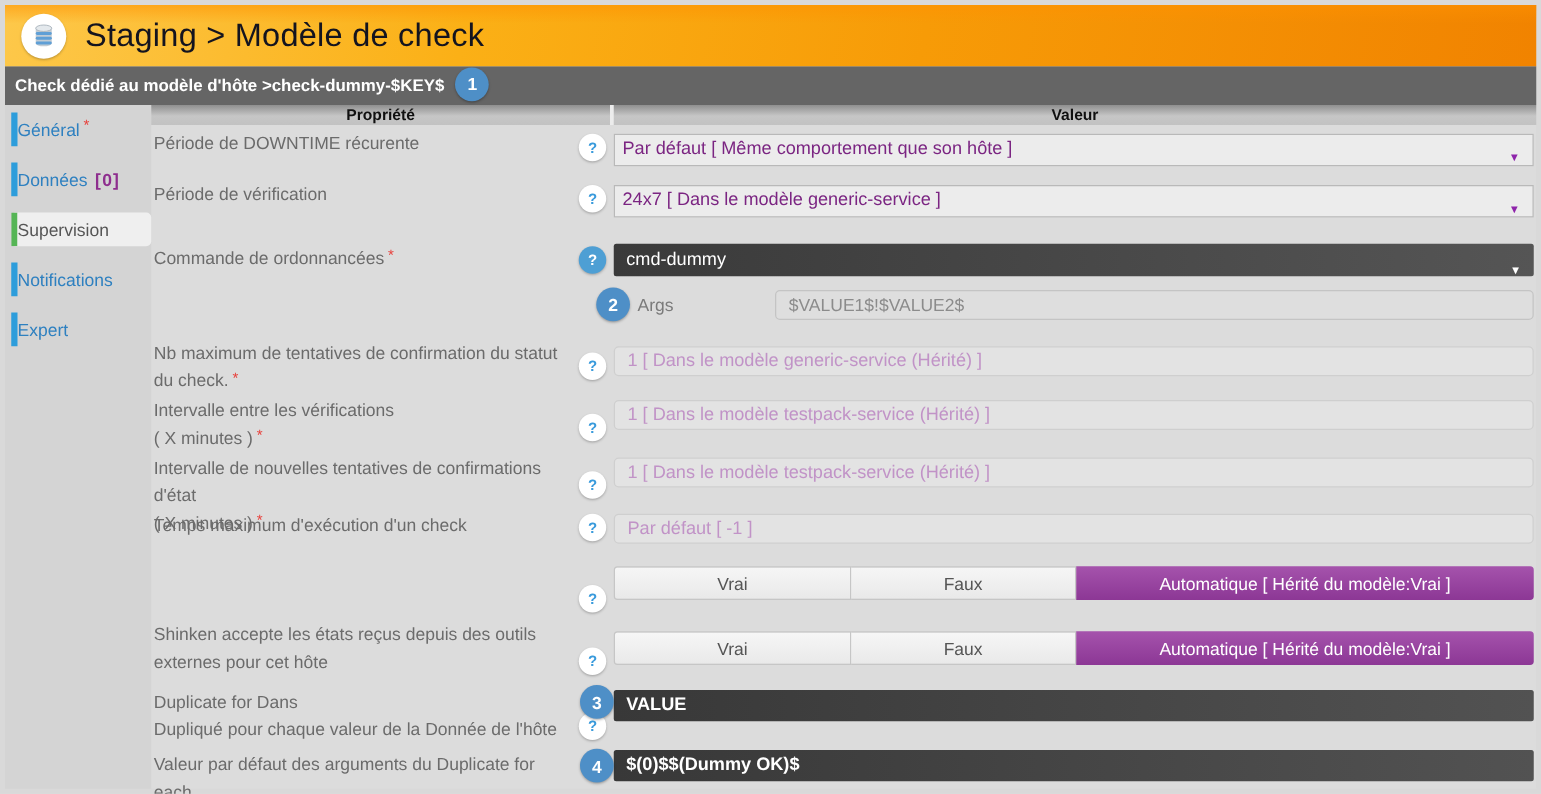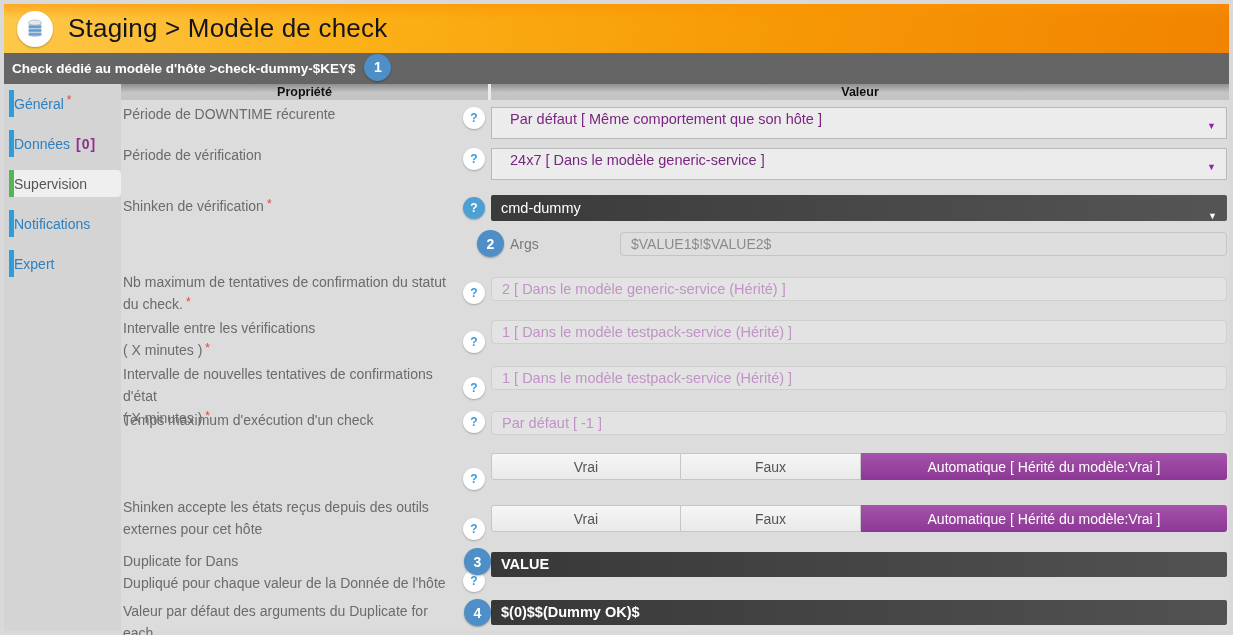--- a/index.html
+++ b/index.html
@@ -46,22 +46,22 @@
   .req { color:#e8413c; font-size:12px; margin-left:3px; position:relative; top:-3px; }
   .val { flex:1; position:relative; padding-right:2px; }
 
   .help { position:absolute; right:6px; width:22px; height:22px; border-radius:50%; background:#fff; color:#3a9bdc;
           font-size:12px; font-weight:bold; display:flex; align-items:center; justify-content:center;
           box-shadow:0 1px 2px rgba(0,0,0,.25); cursor:pointer; z-index:1; }
   .help.inverted { background:#4e9fd4; color:#fff; }
 
   .annot { position:absolute; left:-27px; z-index:3; box-shadow:0 1px 2px rgba(0,0,0,.3); }
 
-  .select-light { height:32px; background:#ececec; border:1px solid #b9b9b9; color:#7b2582; font-size:14.5px;
-                  line-height:23px; padding-left:18px; position:relative; cursor:pointer; }
+  .select-light { height:26px; background:#ececec; border:1px solid #b9b9b9; color:#7b2582; font-size:14.5px;
+                  line-height:23px; padding-left:6px; position:relative; cursor:pointer; }
   .select-light .arr { position:absolute; right:10px; top:7px; font-size:9px; color:#8e24aa; }
 
   .select-dark { height:26px; background:linear-gradient(to right,#3a3a3a,#555555); color:#fff; font-size:14.5px;
                  line-height:26px; padding-left:10px; border-radius:2px; position:relative; cursor:pointer; }
   .select-dark .arr { position:absolute; right:10px; top:8px; font-size:9px; color:#fff; }
 
   .args-row { position:absolute; left:0; width:100%; display:flex; align-items:center; }
   .args-label { color:#7a7a7a; font-size:14px; margin-left:6px; width:110px; }
   .input-args { flex:1; height:24px; background:#dedede; border:1px solid #c4c4c4; border-radius:4px;
                 color:#8b8b8b; font-size:14px; line-height:22px; padding-left:10px; margin-right:2px; }
@@ -153,21 +153,21 @@
           <div class="val">
             <div class="select-light" style="margin-top:4px;">
               <span>24x7 [ Dans le modèle generic-service ]</span>
               <span class="arr">▼</span>
             </div>
           </div>
         </div>
 
         <div class="row" style="top:95px;">
           <div class="lbl">
-            <span>Shinken de vérification</span><span class="req">*</span>
+            <span>Commande de ordonnancées</span><span class="req">*</span>
             <span class="help inverted" style="top:2px;">?</span>
           </div>
           <div class="val">
             <div class="select-dark">
               <span>cmd-dummy</span>
               <span class="arr">▼</span>
             </div>
             <div class="args-row" style="top:35px;">
               <span class="badge annot" style="position:static; margin-left:-14px;">2</span>
               <span class="args-label">Args</span>
@@ -175,21 +175,21 @@
             </div>
           </div>
         </div>
 
         <div class="row" style="top:171px;">
           <div class="lbl">
             <span>Nb maximum de tentatives de confirmation du statut du check.</span><span class="req">*</span>
             <span class="help" style="top:11px;">?</span>
           </div>
           <div class="val">
-            <div class="input-disabled" style="margin-top:6px;">2 [ Dans le modèle generic-service (Hérité) ]</div>
+            <div class="input-disabled" style="margin-top:6px;">1 [ Dans le modèle generic-service (Hérité) ]</div>
           </div>
         </div>
 
         <div class="row" style="top:217px;">
           <div class="lbl">
             <div>Intervalle entre les vérifications</div>
             <div><span>( X minutes )</span><span class="req">*</span></div>
             <span class="help" style="top:14px;">?</span>
           </div>
           <div class="val">

